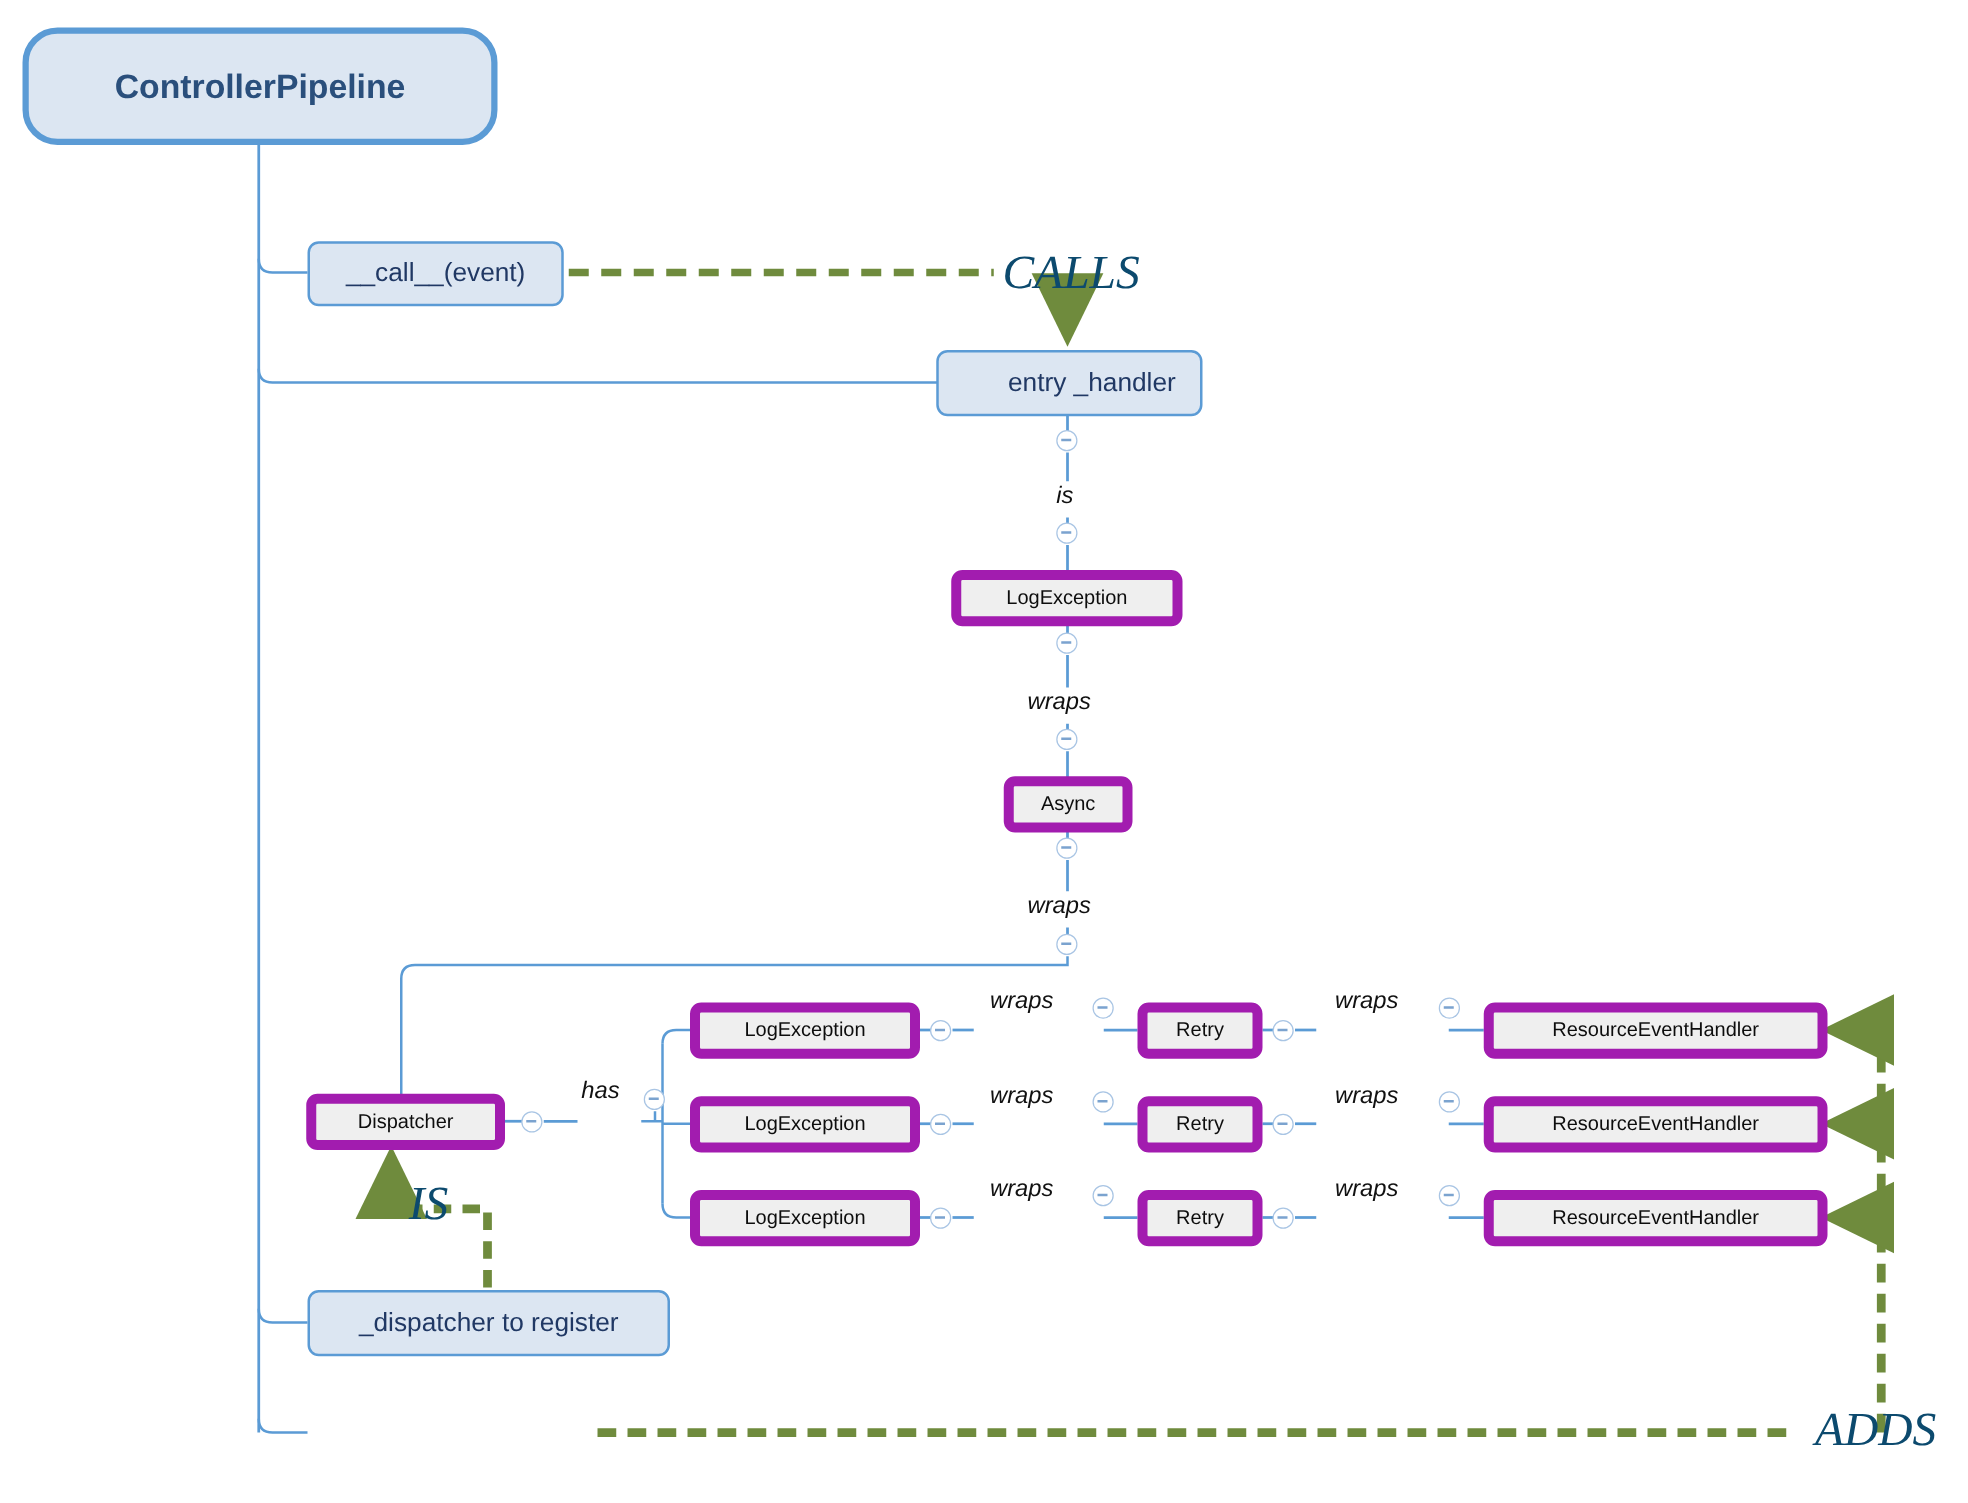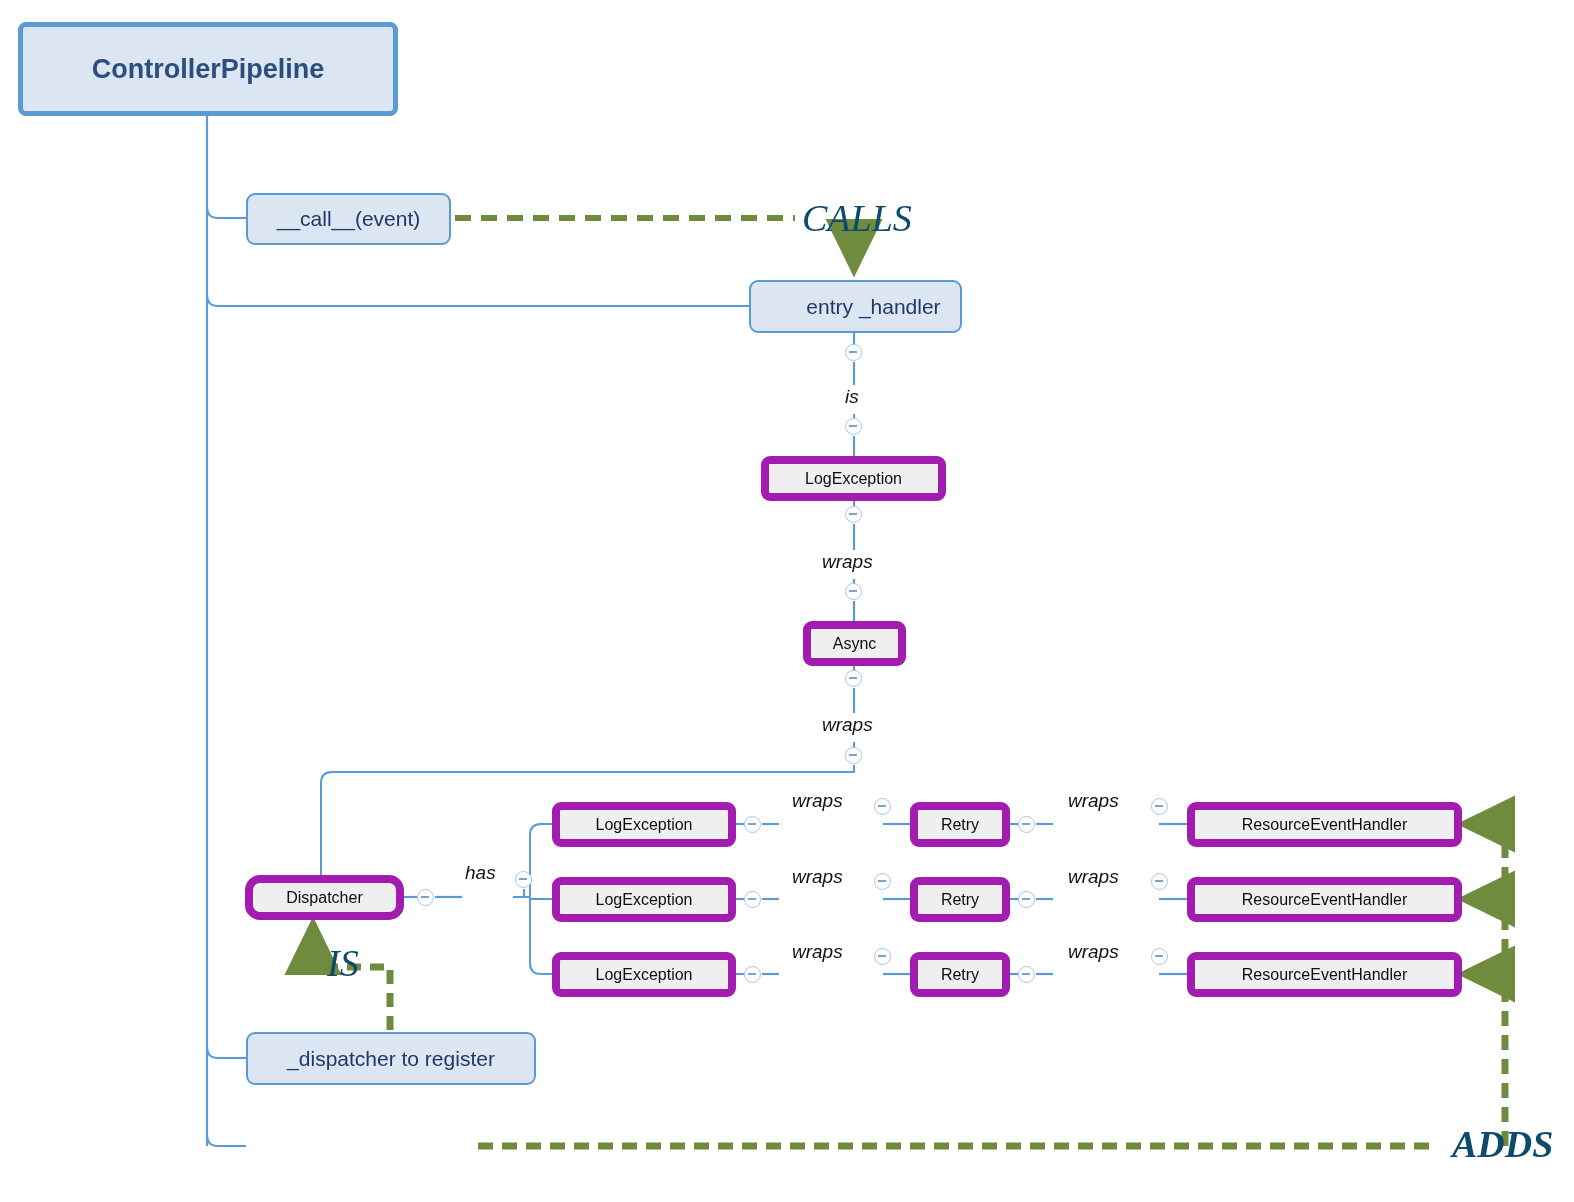--- a/index.html
+++ b/index.html
@@ -35,21 +35,21 @@
     border-radius: 9px;
     white-space: nowrap;
     color: #1f3b63;
     z-index: 4;
   }
 
   
   .node.root {
     background: #dce6f2;
     border: 5px solid #5b9bd5;
-    border-radius: 8px;
+    border-radius: 28px;
     font-weight: bold;
     font-size: 27px;
     color: #2a4f7c;
   }
 
   
   .node.method {
     background: #dce6f2;
     border: 2.5px solid #5b9bd5;
     font-size: 21px;
@@ -203,21 +203,21 @@
   </div>
 
   <div class="node klass" style="left:761px; top:456px; width:185px; height:45px;">
     <span>LogException</span>
   </div>
 
   <div class="node klass" style="left:803px; top:621px; width:103px; height:45px;">
     <span>Async</span>
   </div>
 
-  <div class="node klass" style="left:245px; top:875px; width:159px; height:45px;border-radius:15px;">
+  <div class="node klass" style="left:245px; top:875px; width:159px; height:45px;">
     <span>Dispatcher</span>
   </div>
 
   <div class="node method" style="left:246px; top:1032px; width:290px; height:53px;">
     <span>_dispatcher to register</span>
   </div>
 
 
   <div class="node klass" style="left:552px; top:802px; width:184px; height:45px;">
     <span>LogException</span>
@@ -266,21 +266,21 @@
   </div>
 
   <div class="rel small" style="left:465px; top:862px;text-align:right;">
     <span>has</span>
   </div>
 
   <div class="rel big" style="left:327px; top:941px;">
     <span>IS</span>
   </div>
 
-  <div class="rel big" style="left:1452px; top:1122px;font-weight:bold;">
+  <div class="rel big" style="left:1452px; top:1122px;">
     <span>ADDS</span>
   </div>
 
   <div class="rel small" style="left:792px; top:790px;">
     <span>wraps</span>
   </div>
   <div class="rel small" style="left:1068px; top:790px;">
     <span>wraps</span>
   </div>
 

